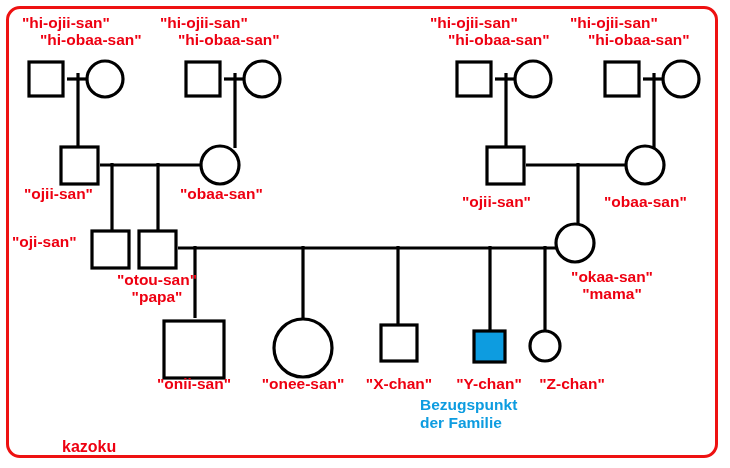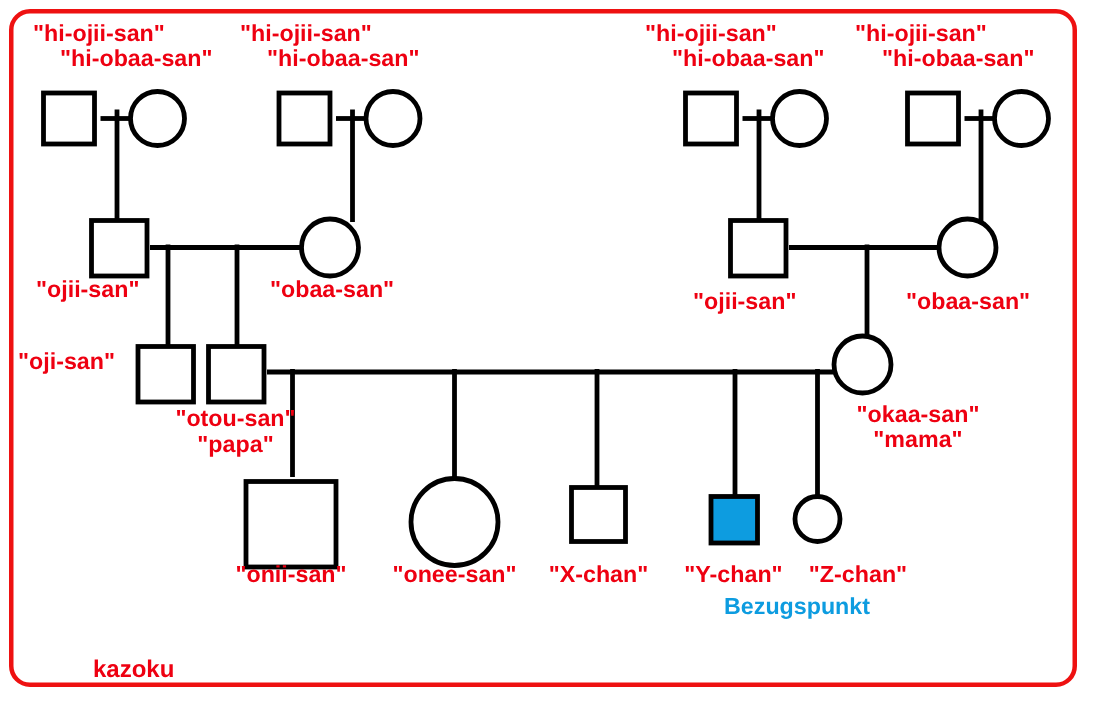--- a/index.html
+++ b/index.html
@@ -41,21 +41,21 @@
     color: #ee0011;
     font-weight: bold;
     font-size: 15.5px;
     line-height: 17px;
     white-space: pre;
     font-family: "Liberation Sans", sans-serif;
   }
   .lbl.center { text-align: center; }
   .lbl.note {
     color: #0d9ce0;
-    text-align: right;
+    text-align: left;
     font-size: 15.5px;
     line-height: 18px;
   }
   .lbl.corner {
     font-size: 16px;
     margin-left: 40px;
   }
   .l2 { display: block; }
   .indent { padding-left: 18px; }
 </style>
@@ -146,17 +146,17 @@
   <div class="lbl center" style="left:138px; top:375px; width:112px;">"onii-san"</div>
 
   <div class="lbl center" style="left:247px; top:375px; width:112px;">"onee-san"</div>
 
   <div class="lbl center" style="left:355px; top:375px; width:88px;">"X-chan"</div>
 
   <div class="lbl center" style="left:443px; top:375px; width:92px;">"Y-chan"</div>
 
   <div class="lbl center" style="left:527px; top:375px; width:90px;">"Z-chan"</div>
 
-  <div class="lbl note" style="left:420px; top:396px; width:160px;"><span class="l2">Bezugspunkt</span></div>
+  <div class="lbl note" style="left:420px; top:396px; width:160px;"><span class="l2">Bezugspunkt</span><span class="l2">der Familie</span></div>
 
   <div class="lbl corner" style="left:22px; top:438px;">kazoku</div>
 
 </div>
 
 </body></html>

